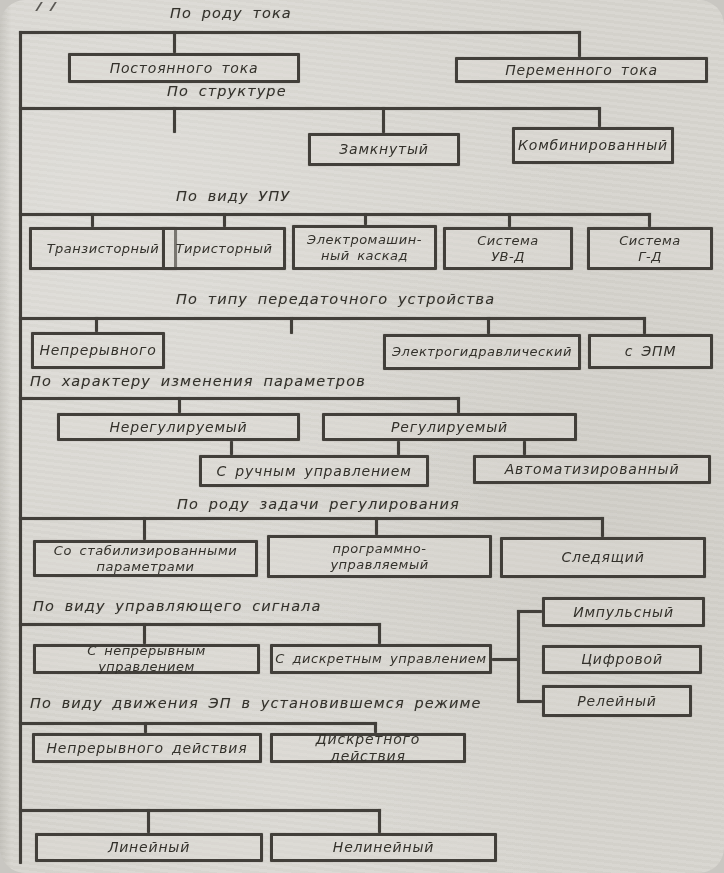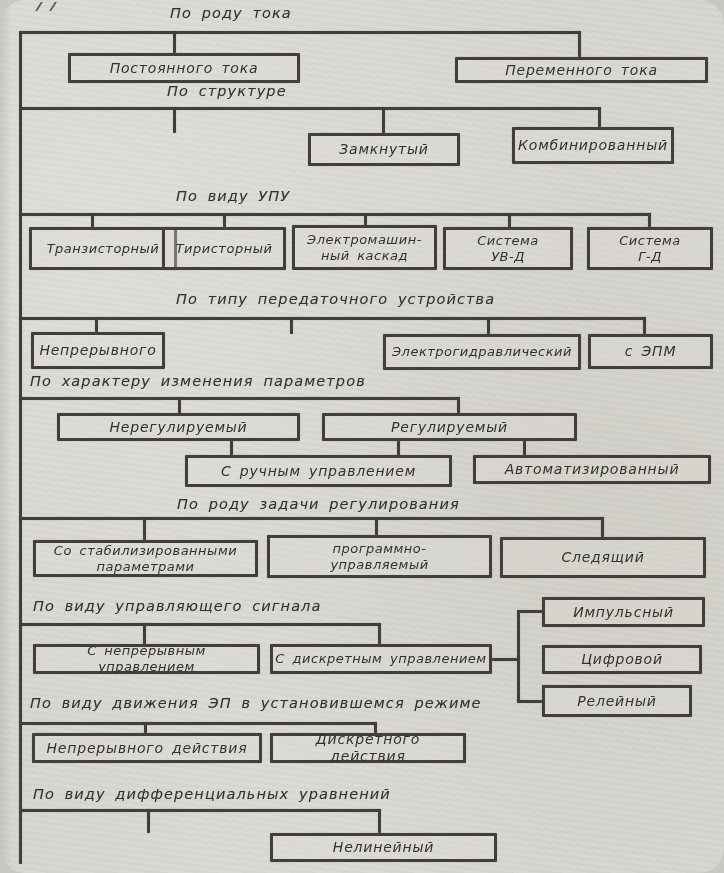--- a/index.html
+++ b/index.html
@@ -79,21 +79,21 @@
 
   <div class="h" style="left:30px;top:373px">По характеру изменения параметров</div>
   <div class="ln hz" style="left:19px;top:397px;width:441px"></div>
   <div class="ln v" style="left:178px;top:397px;height:16px"></div>
   <div class="ln v" style="left:457px;top:397px;height:16px"></div>
   <div class="bx" style="left:57px;top:413px;width:243px;height:28px">Нерегулируемый</div>
   <div class="bx" style="left:322px;top:413px;width:255px;height:28px">Регулируемый</div>
   <div class="ln v" style="left:230px;top:441px;height:14px"></div>
   <div class="ln v" style="left:397px;top:441px;height:14px"></div>
   <div class="ln v" style="left:523px;top:441px;height:14px"></div>
-  <div class="bx" style="left:185px;top:455px;width:267px;height:32px">С ручным управлением</div>
+  <div class="bx" style="left:199px;top:455px;width:230px;height:32px">С ручным управлением</div>
   <div class="bx" style="left:473px;top:455px;width:238px;height:29px">Автоматизированный</div>
 
   <div class="h" style="left:177px;top:496px">По роду задачи регулирования</div>
   <div class="ln hz" style="left:19px;top:517px;width:585px"></div>
   <div class="ln v" style="left:143px;top:517px;height:23px"></div>
   <div class="ln v" style="left:375px;top:517px;height:18px"></div>
   <div class="ln v" style="left:601px;top:517px;height:20px"></div>
   <div class="bx sm" style="left:33px;top:540px;width:225px;height:37px">Со стабилизированными
 параметрами</div>
   <div class="bx sm" style="left:267px;top:535px;width:225px;height:43px">программно-
@@ -114,18 +114,18 @@
   <div class="bx" style="left:542px;top:645px;width:160px;height:29px">Цифровой</div>
   <div class="bx" style="left:542px;top:685px;width:150px;height:32px">Релейный</div>
 
   <div class="h" style="left:30px;top:695px">По виду движения ЭП в установившемся режиме</div>
   <div class="ln hz" style="left:19px;top:722px;width:358px"></div>
   <div class="ln v" style="left:144px;top:722px;height:11px"></div>
   <div class="ln v" style="left:374px;top:722px;height:11px"></div>
   <div class="bx" style="left:32px;top:733px;width:230px;height:30px">Непрерывного действия</div>
   <div class="bx" style="left:270px;top:733px;width:196px;height:30px">Дискретного действия</div>
 
-  <div class="h" style="left:33px;top:786px">По виду дифференциальных уравнений</div>
   <div class="ln hz" style="left:19px;top:809px;width:362px"></div>
   <div class="ln v" style="left:147px;top:809px;height:24px"></div>
   <div class="ln v" style="left:378px;top:809px;height:24px"></div>
+  <div class="bx" style="left:35px;top:833px;width:228px;height:29px">Линейный</div>
   <div class="bx" style="left:270px;top:833px;width:227px;height:29px">Нелинейный</div>
 </div>
 
 </body></html>

